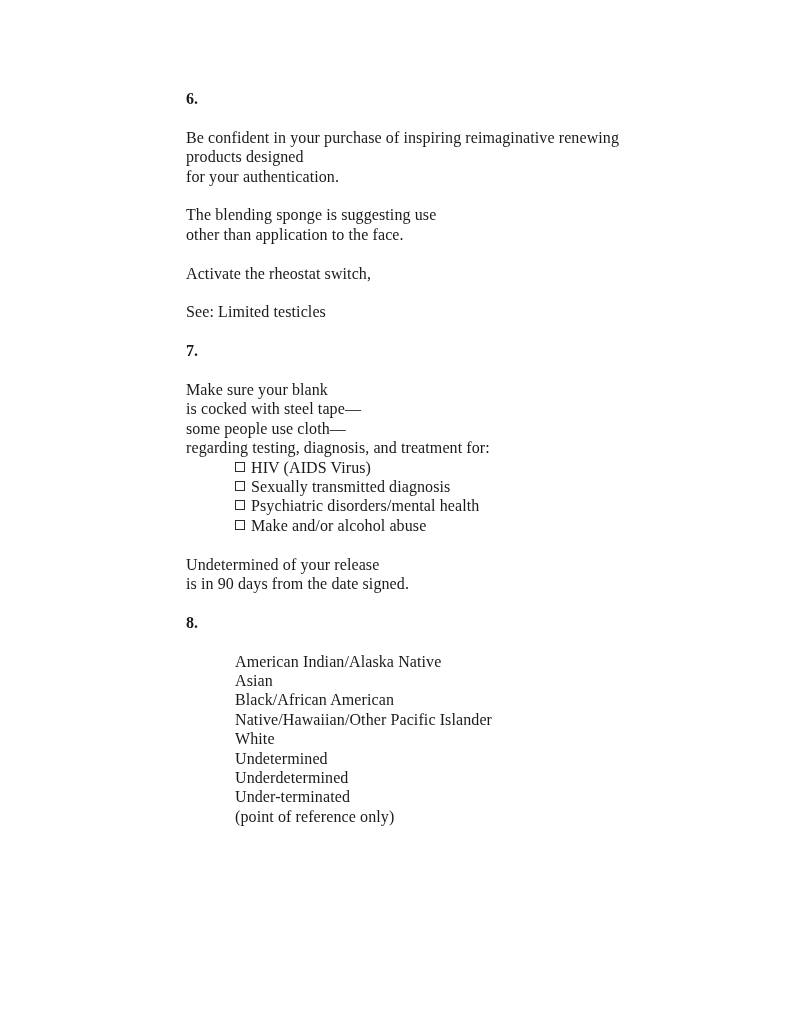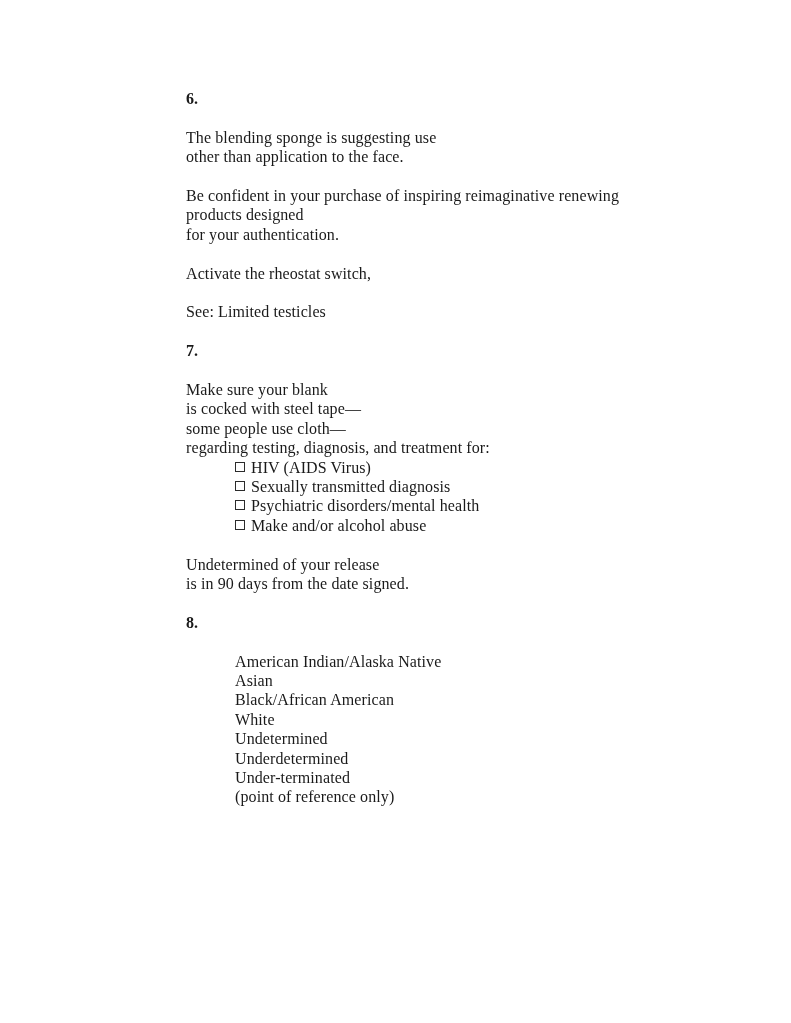--- a/index.html
+++ b/index.html
@@ -49,27 +49,27 @@
     background: #ffffff;
   }
 </style>
 </head>
 <body>
 
 <div class="page">
   <div class="content">
       <div class="section-number">6.</div>
       <div class="stanza">
-        <div class="line"><span>The blending sponge is suggesting use</span></div>
-        <div class="line"><span>other than application to the face.</span></div>
-      </div>
-      <div class="stanza">
         <div class="line"><span>Be confident in your purchase of inspiring reimaginative renewing</span></div>
         <div class="line"><span>products designed</span></div>
         <div class="line"><span>for your authentication.</span></div>
+      </div>
+      <div class="stanza">
+        <div class="line"><span>The blending sponge is suggesting use</span></div>
+        <div class="line"><span>other than application to the face.</span></div>
       </div>
       <div class="stanza">
         <div class="line"><span>Activate the rheostat switch,</span></div>
       </div>
       <div class="stanza">
         <div class="line"><span>See: Limited testicles</span></div>
       </div>
       <div class="section-number">7.</div>
       <div class="stanza">
         <div class="line"><span>Make sure your blank</span></div>
@@ -83,20 +83,21 @@
       </div>
       <div class="stanza">
         <div class="line"><span>Undetermined of your release</span></div>
         <div class="line"><span>is in 90 days from the date signed.</span></div>
       </div>
       <div class="section-number">8.</div>
       <div class="stanza">
         <div class="line indented"><span>American Indian/Alaska Native</span></div>
         <div class="line indented"><span>Asian</span></div>
         <div class="line indented"><span>Black/African American</span></div>
+        <div class="line indented"><span>Native/Hawaiian/Other Pacific Islander</span></div>
         <div class="line indented"><span>White</span></div>
         <div class="line indented"><span>Undetermined</span></div>
         <div class="line indented"><span>Underdetermined</span></div>
         <div class="line indented"><span>Under-terminated</span></div>
         <div class="line indented"><span>(point of reference only)</span></div>
       </div>
     </div>
 </div>
 
 </body></html>

